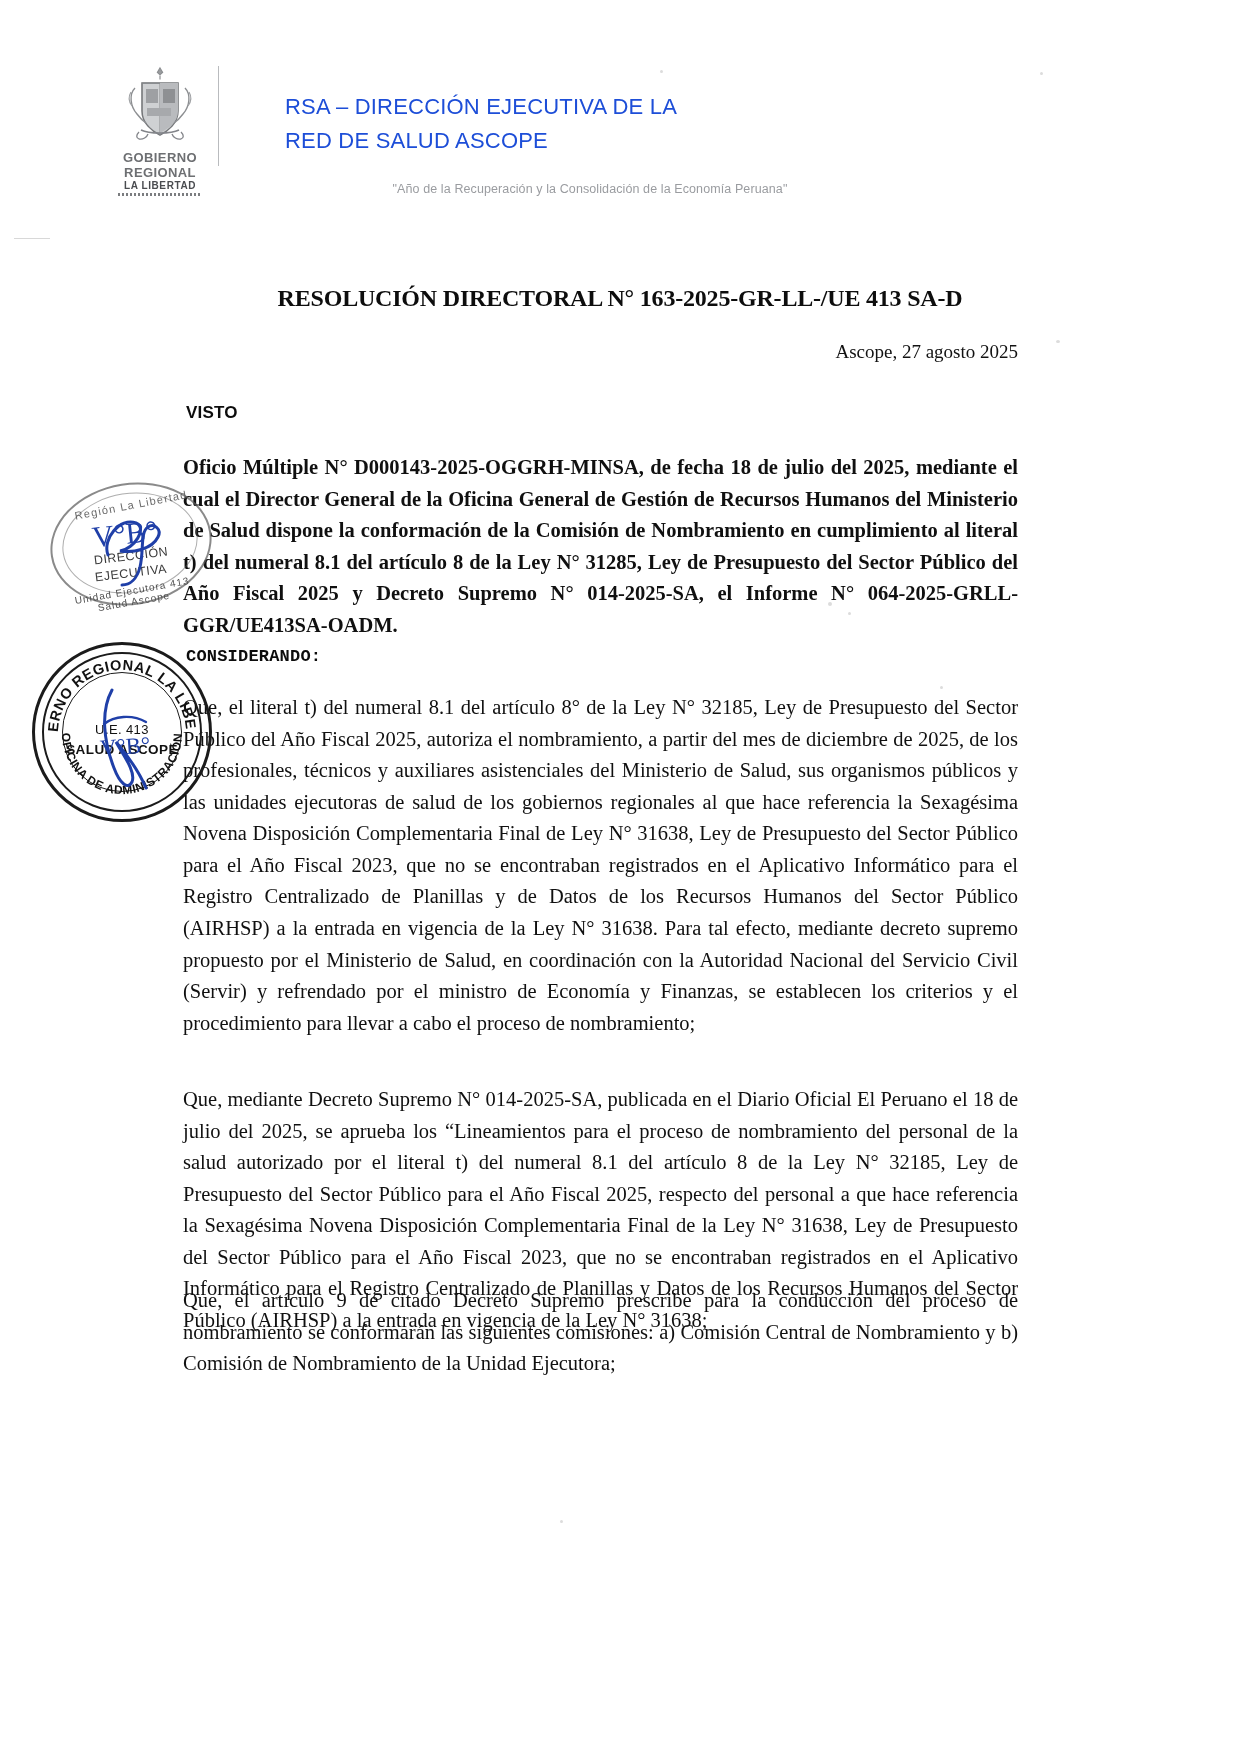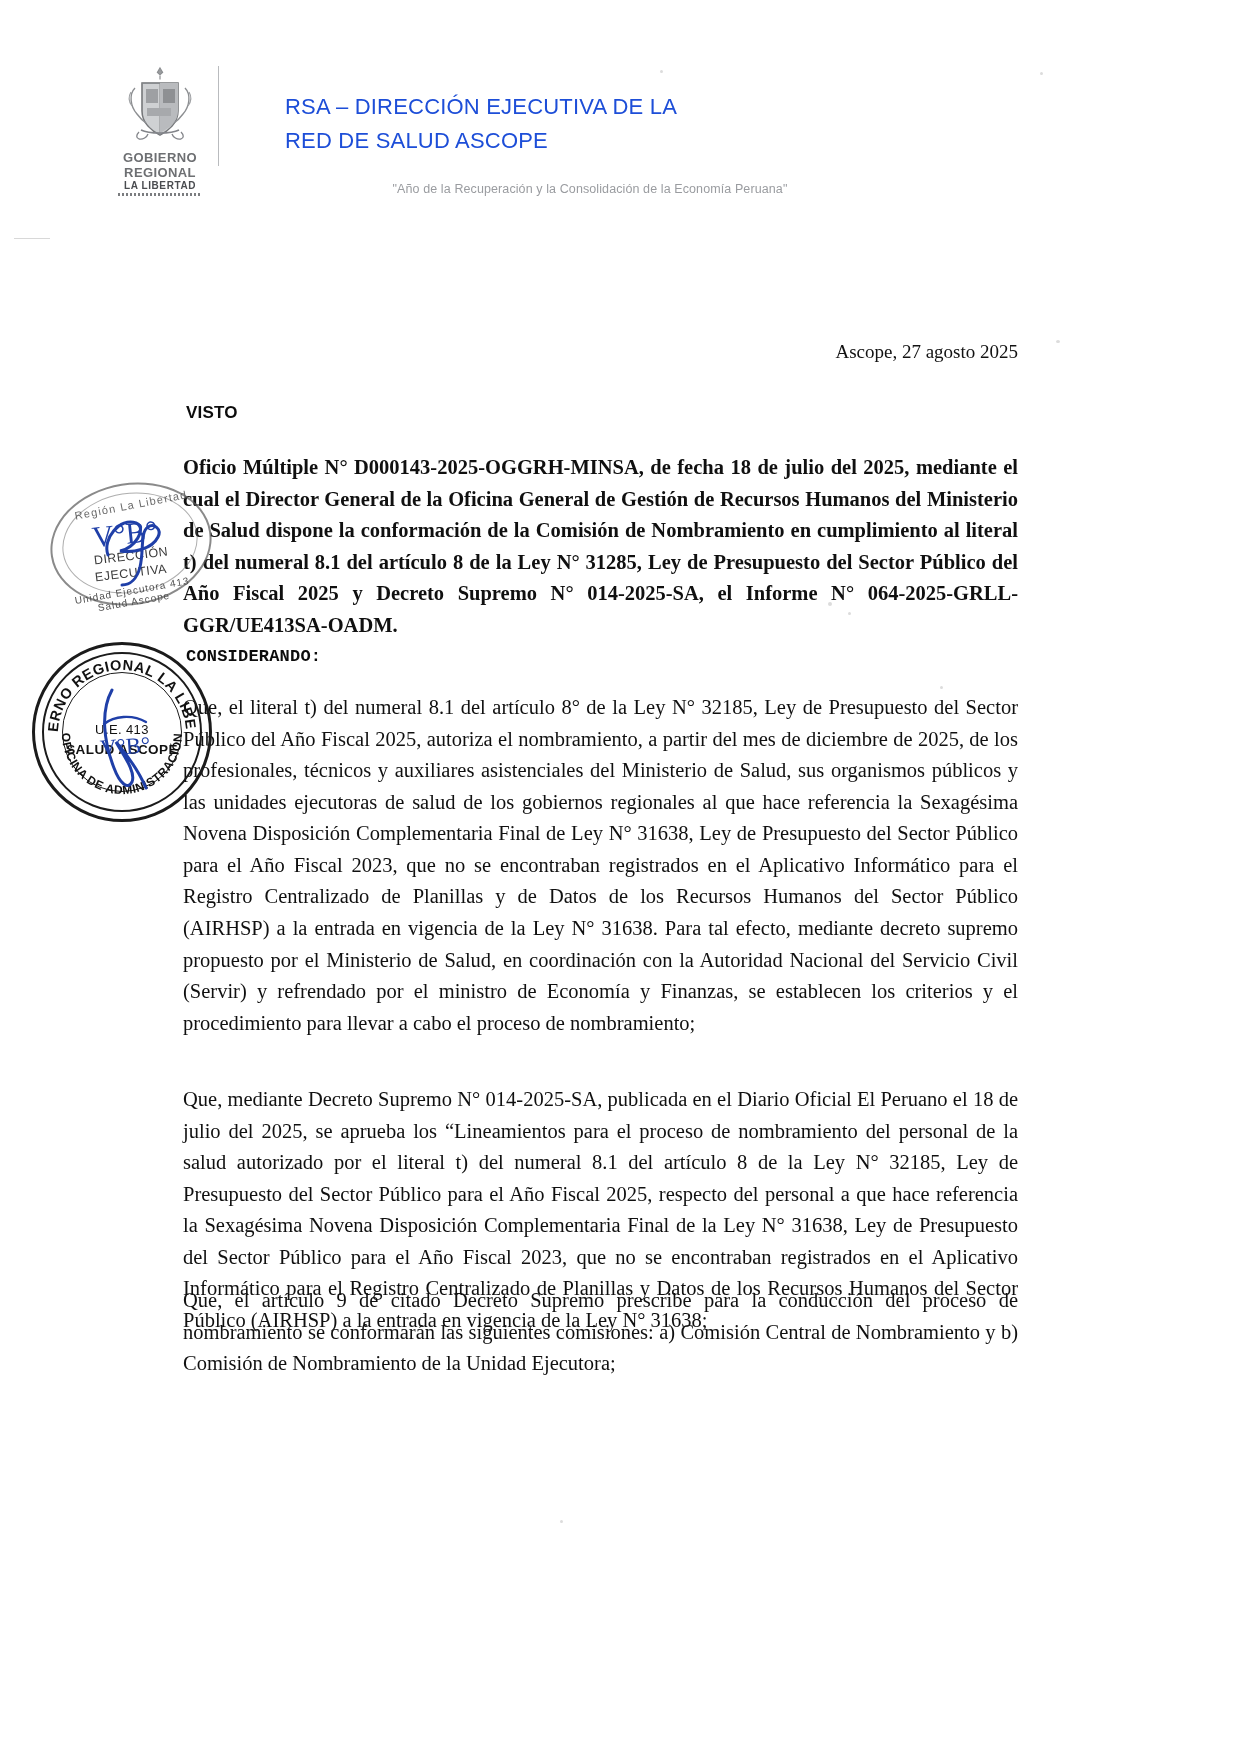--- a/index.html
+++ b/index.html
@@ -301,20 +301,21 @@
     <div class="divider-v"></div>
 
     <div class="org-name">RSA – DIRECCIÓN EJECUTIVA DE LA
 RED DE SALUD ASCOPE</div>
   </div>
 
   <div class="year-motto">"Año de la Recuperación y la Consolidación de la Economía Peruana"</div>
 
   <div class="scan-tick"></div>
 
+  <div class="doc-title">RESOLUCIÓN DIRECTORAL N° 163-2025-GR-LL-/UE 413 SA-D</div>
 
   <div class="doc-place-date">Ascope, 27 agosto 2025</div>
 
   <div class="section-heading" id="visto-heading">VISTO</div>
 
   <div class="body-block" id="visto-para">
     <p class="para">Oficio Múltiple N° D000143-2025-OGGRH-MINSA, de fecha 18 de julio del 2025, mediante el cual el Director General de la Oficina General de Gestión de Recursos Humanos del Ministerio de Salud dispone la conformación de la Comisión de Nombramiento en cumplimiento al literal t) del numeral 8.1 del artículo 8 de la Ley N° 31285, Ley de Presupuesto del Sector Público del Año Fiscal 2025 y Decreto Supremo N° 014-2025-SA, el Informe N° 064-2025-GRLL-GGR/UE413SA-OADM.</p>
   </div>
 
   <div class="section-heading" id="considerando-heading">CONSIDERANDO:</div>

